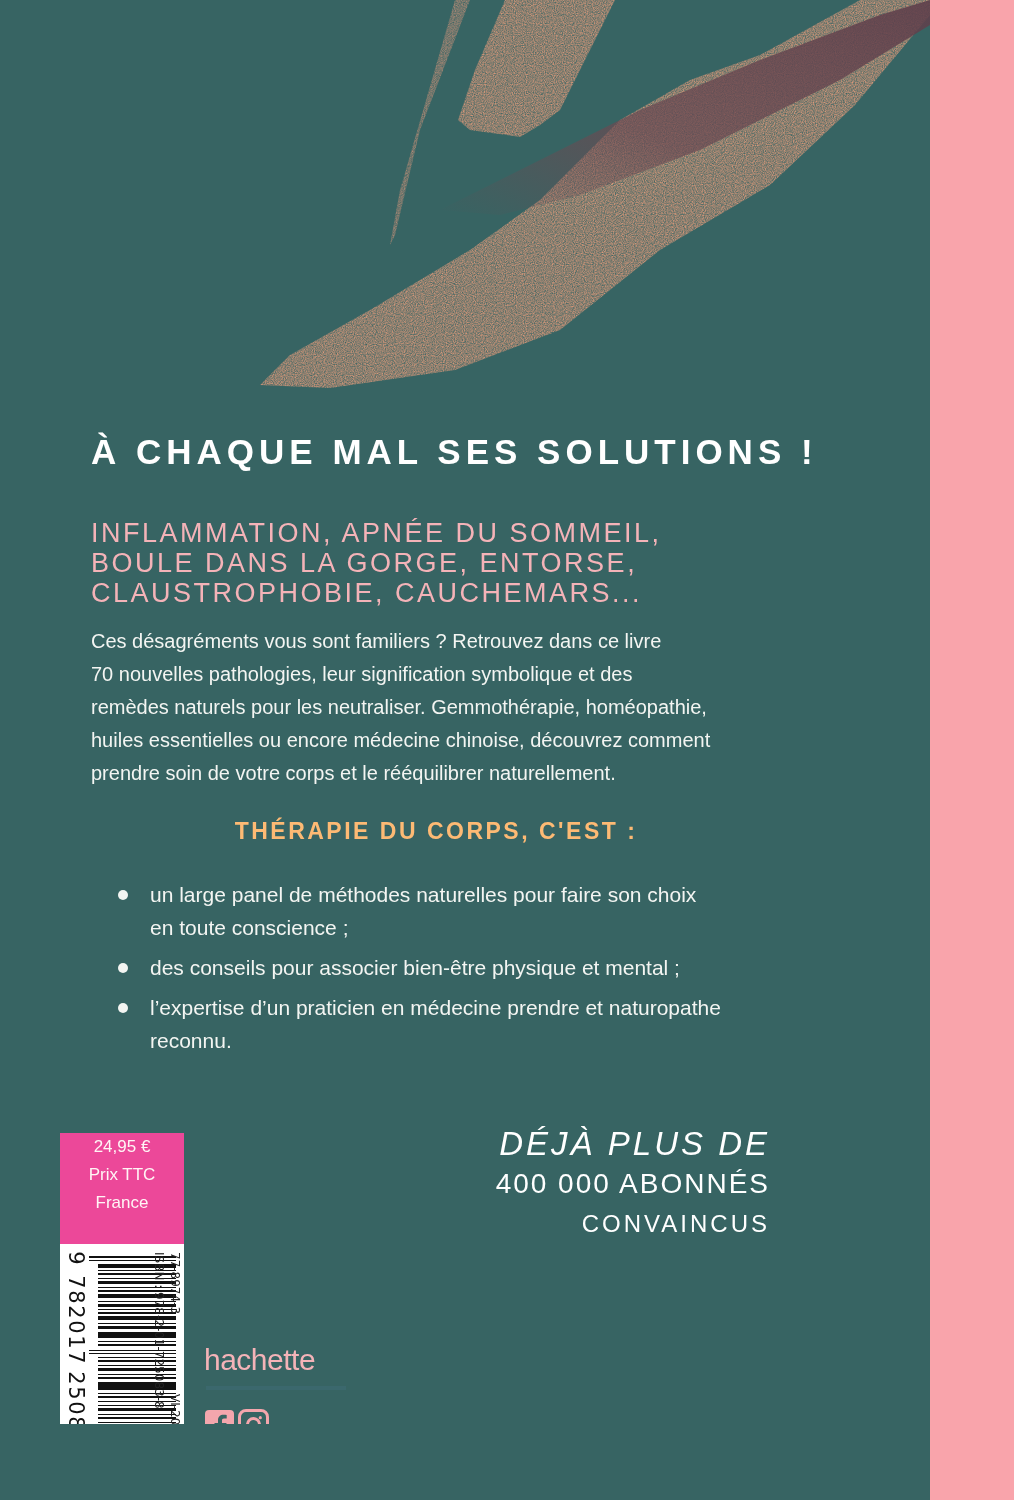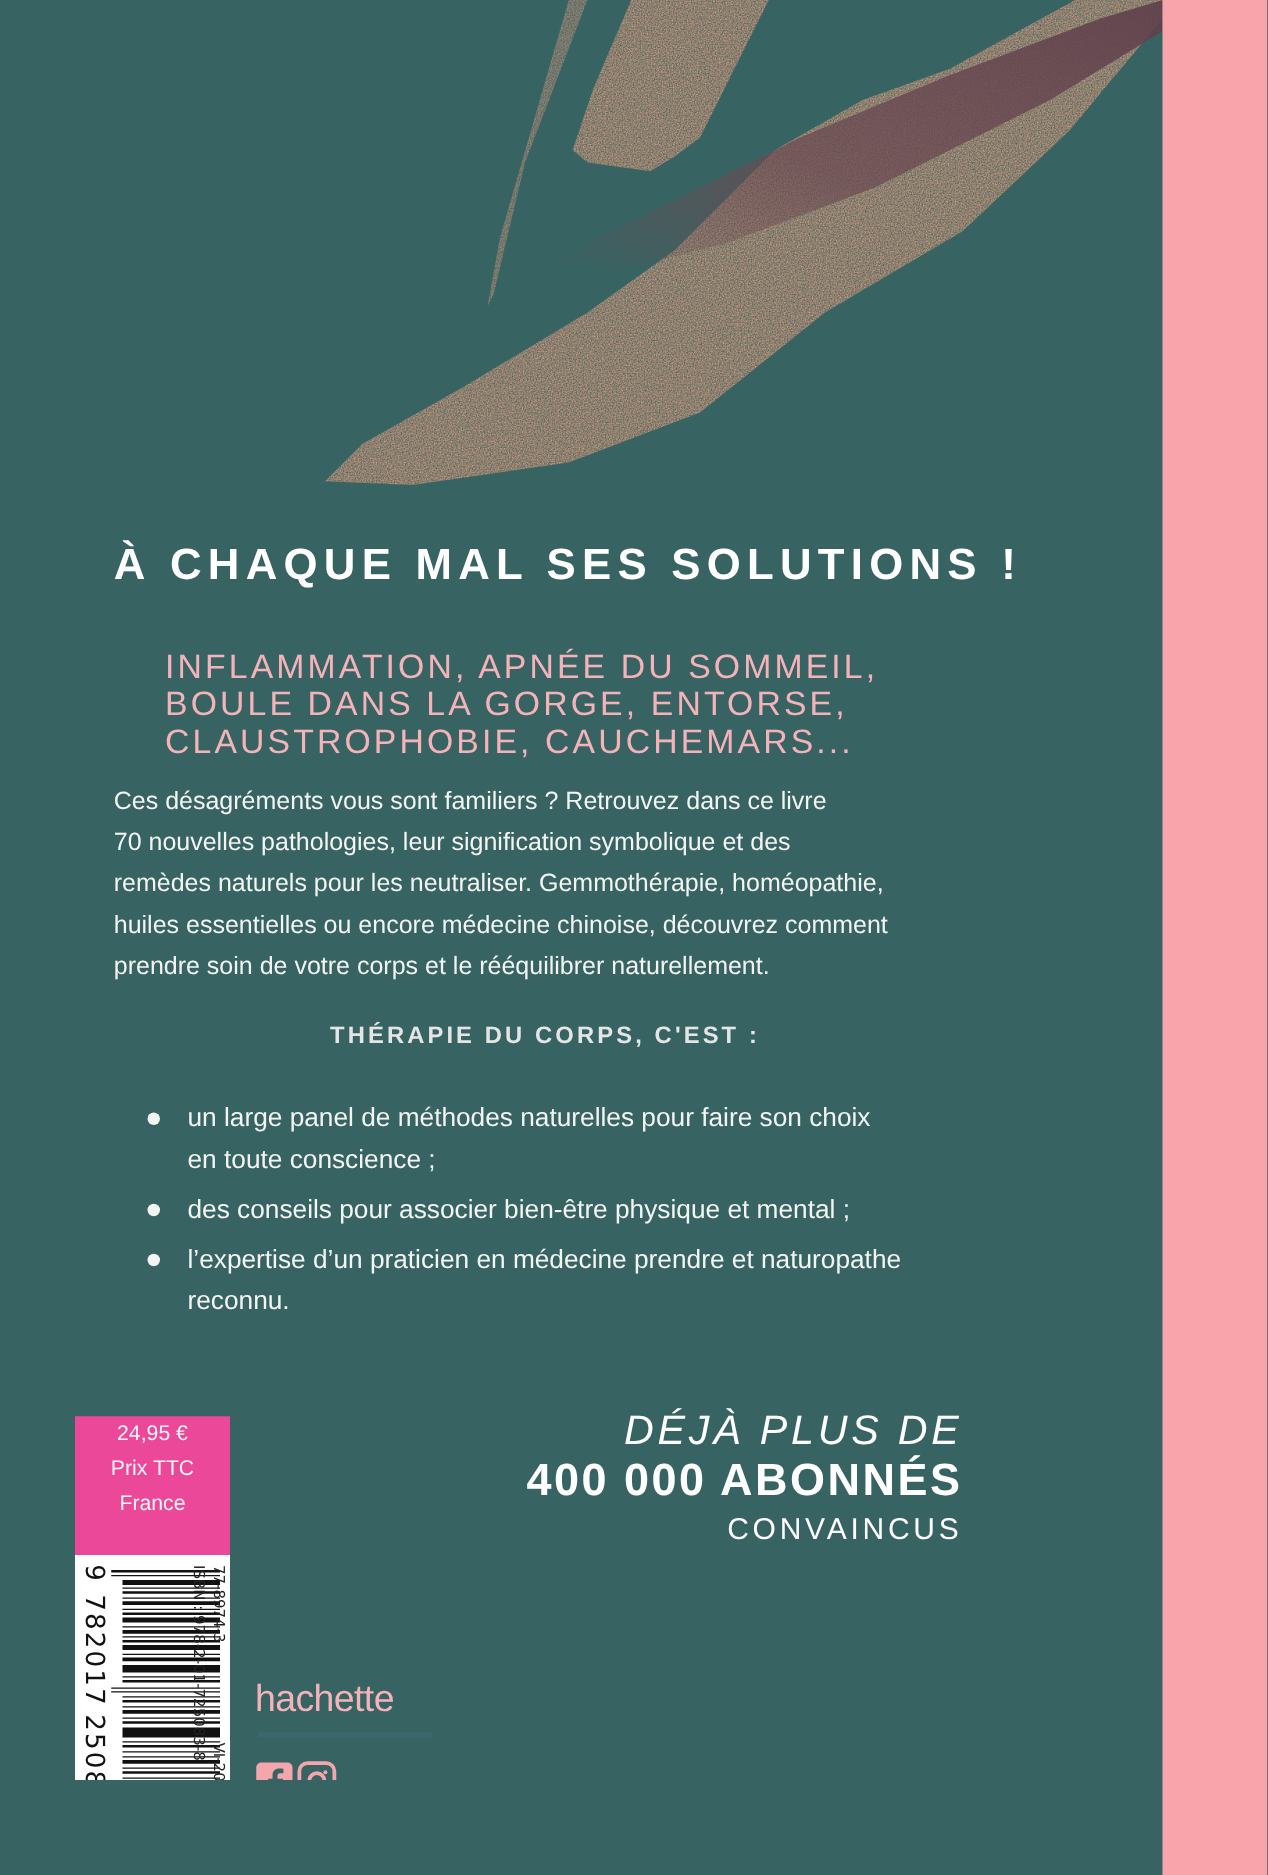--- a/index.html
+++ b/index.html
@@ -12,40 +12,40 @@
     .spine { position: absolute; left: 930px; top: 0; width: 84px; height: 1500px; background: #F9A4AB; }
     .art { position: absolute; left: 0; top: 0; width: 930px; height: 400px; }
 
     .headline {
       position: absolute; left: 91px; top: 432px;
       color: #FFFFFF; font-weight: 700; font-size: 35px; letter-spacing: 5px;
       white-space: nowrap;
     }
     .subhead {
       position: absolute; left: 91px; top: 518px;
-      color: #F4B3B8; font-size: 27px; line-height: 30px; letter-spacing: 2.5px; margin-left: 41px;
+      color: #F4B3B8; font-size: 27px; line-height: 30px; letter-spacing: 2.5px;
     }
     .subhead div { white-space: nowrap; }
     .body-text {
       position: absolute; left: 91px; top: 625px; width: 780px;
       color: #F3F5F2; font-size: 20px; line-height: 33px;
     }
     .body-text div { white-space: nowrap; }
     .section-title {
       position: absolute; left: 91px; top: 818px; width: 690px; text-align: center;
-      color: #e5e5e5; font-weight: 700; font-size: 19px; letter-spacing: 2.5px;
+      color: #fdba74; font-weight: 700; font-size: 23px; letter-spacing: 2.5px;
     }
     .bullets { position: absolute; left: 118px; top: 878px; width: 740px; color: #F3F5F2; font-size: 21px; line-height: 33px; }
     .bullet { position: relative; padding-left: 32px; margin-bottom: 7px; }
     .bullet-dot { position: absolute; left: 0; top: 12px; width: 10px; height: 10px; border-radius: 50%; background: #F3F5F2; }
     .bullet-text div { white-space: nowrap; }
 
     .promo { position: absolute; right: 160px; top: 1124px; text-align: right; color: #FFFFFF; }
     .promo-l1 { font-size: 33px; letter-spacing: 3px; line-height: 40px; font-style: italic; }
-    .promo-l2 { font-size: 36px; font-weight: 700; letter-spacing: 2px; line-height: 40px; }
+    .promo-l2 { font-size: 28px; font-weight: 400; letter-spacing: 2px; line-height: 40px; }
     .promo-l3 { font-size: 24px; letter-spacing: 3px; line-height: 40px; }
 
     .price-box { position: absolute; left: 60px; top: 1133px; width: 124px; height: 111px; background: #ec4899; color: #FFF5F5; text-align: center; font-size: 17px; line-height: 28px; padding-top: 0; box-sizing: border-box; }
     .barcode-box { position: absolute; left: 60px; top: 1244px; width: 124px; height: 222px; background: #FFFFFF; overflow: hidden; }
     .barcode-digits { position: absolute; left: 4px; top: 0; width: 24px; height: 222px; }
     .barcode-digits span { position: absolute; left: 0; width: 24px; height: 24px; font-family: "DejaVu Sans", sans-serif; font-size: 21px; color: #111; transform: rotate(90deg); text-align: center; line-height: 24px; }
     .bars { position: absolute; left: 26px; top: 12px; width: 90px; height: 202px; }
     .vtext { position: absolute; white-space: nowrap; font-size: 12px; color: #222; transform-origin: 0 0; transform: rotate(90deg); font-family: "DejaVu Sans", sans-serif; }
 
     .publisher { position: absolute; left: 204px; top: 1343px; color: #F4B3B8; font-size: 30px; letter-spacing: -0.5px; }

